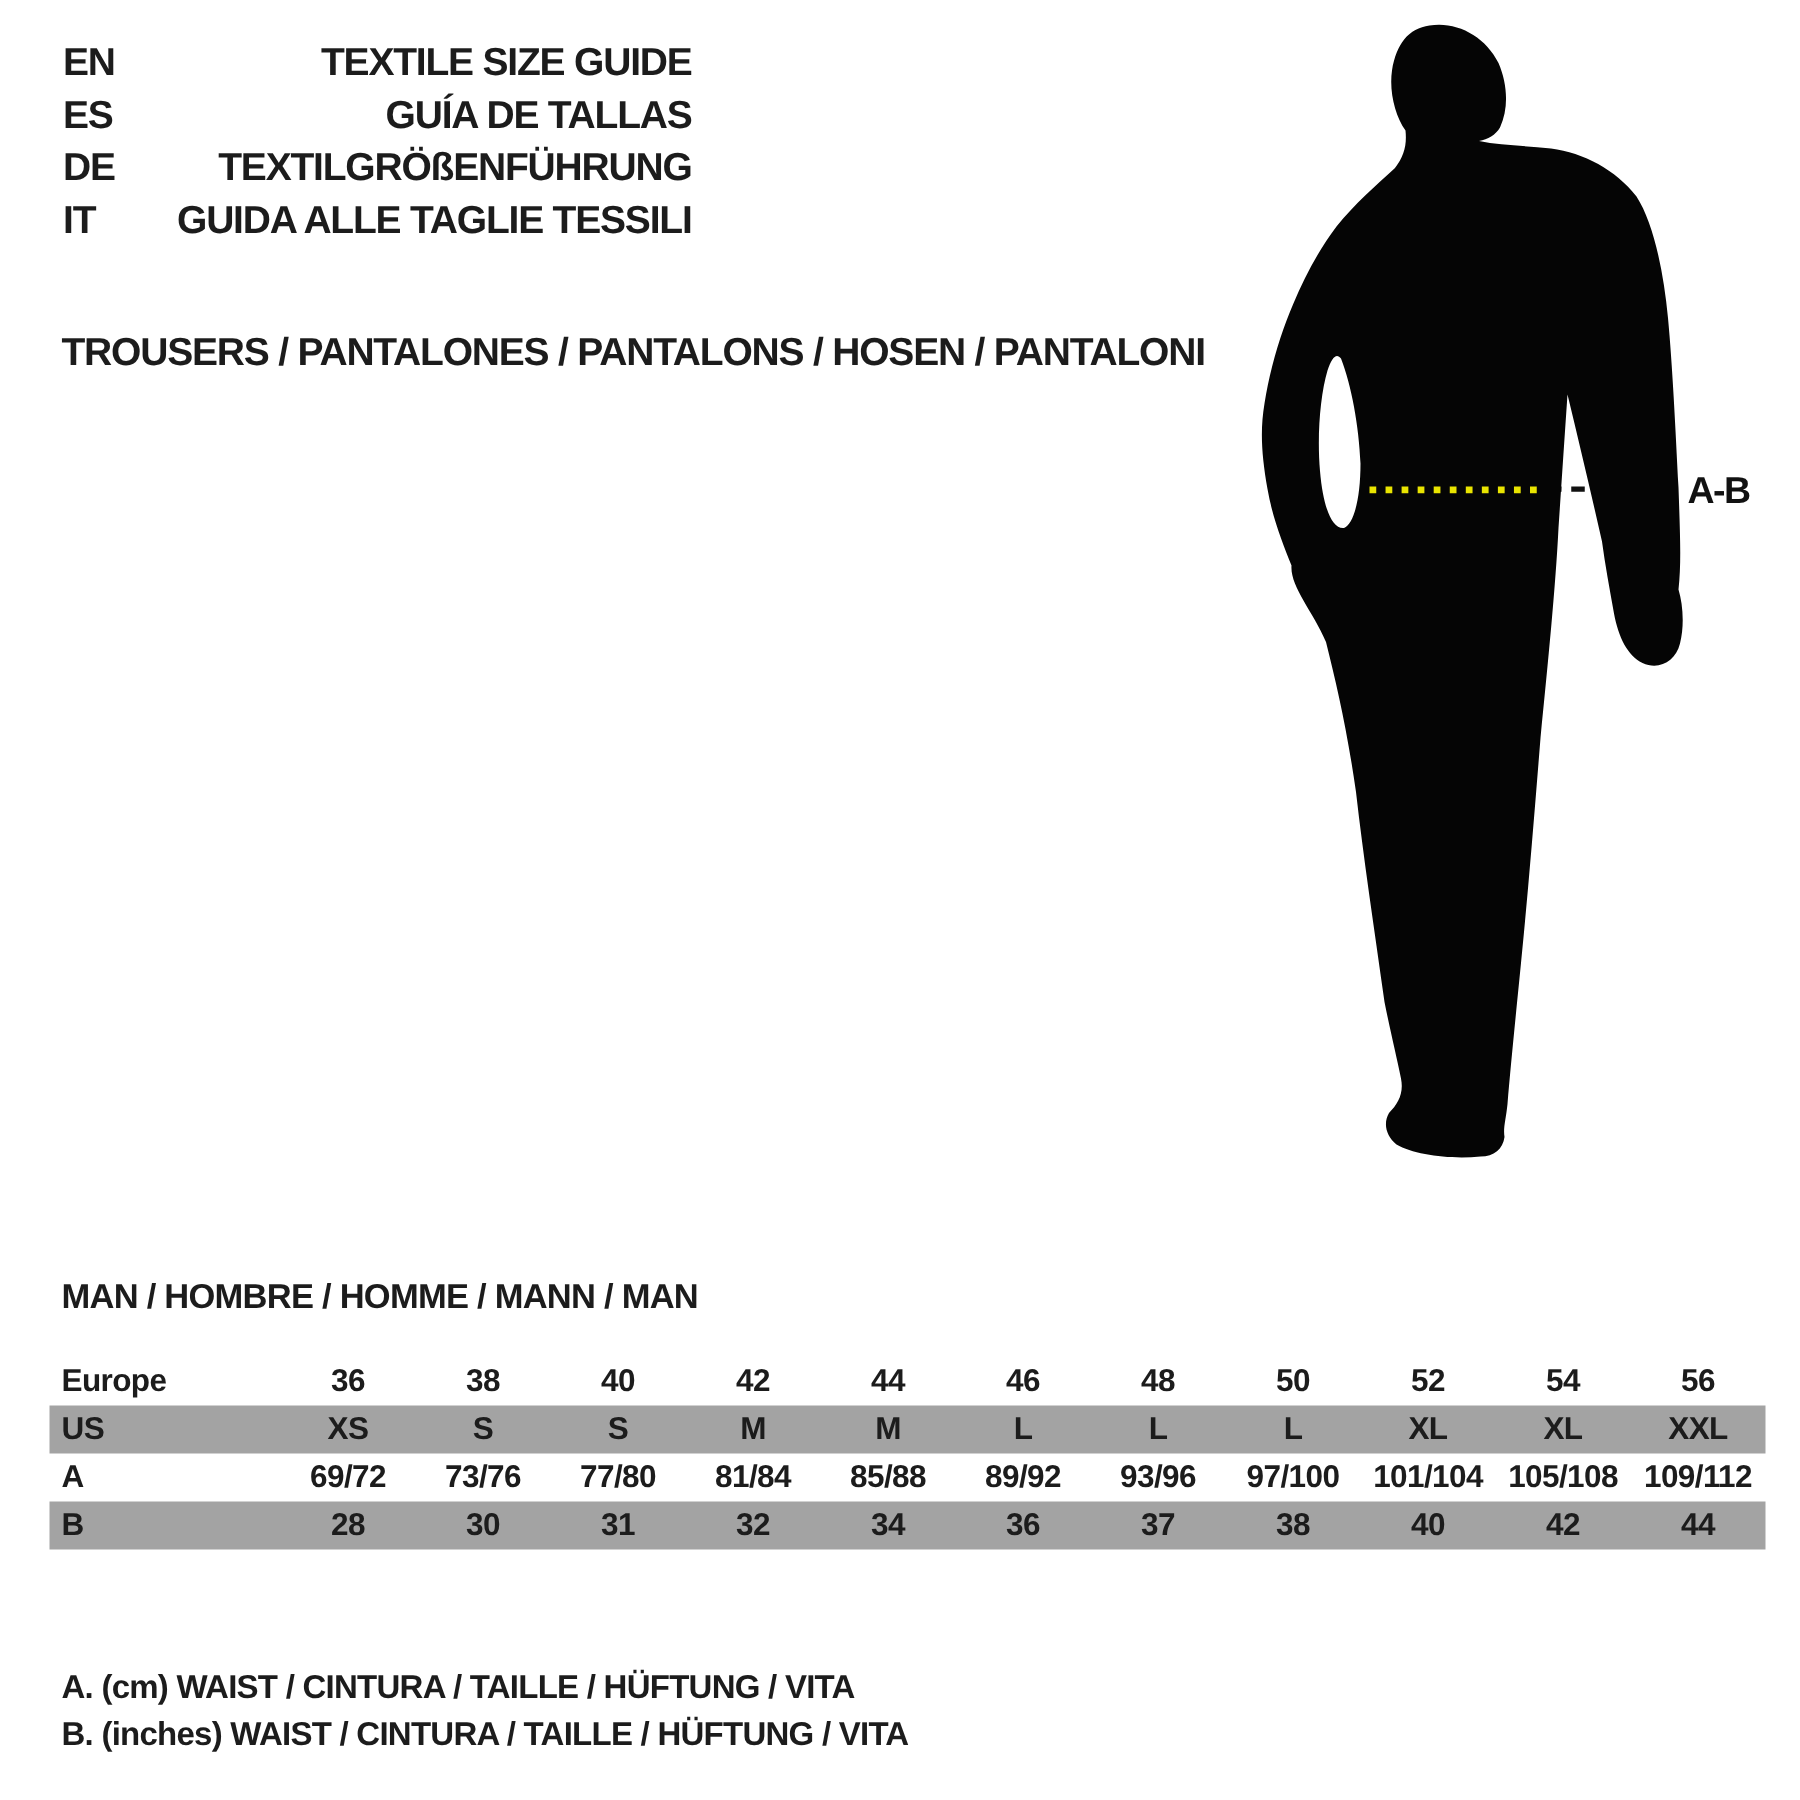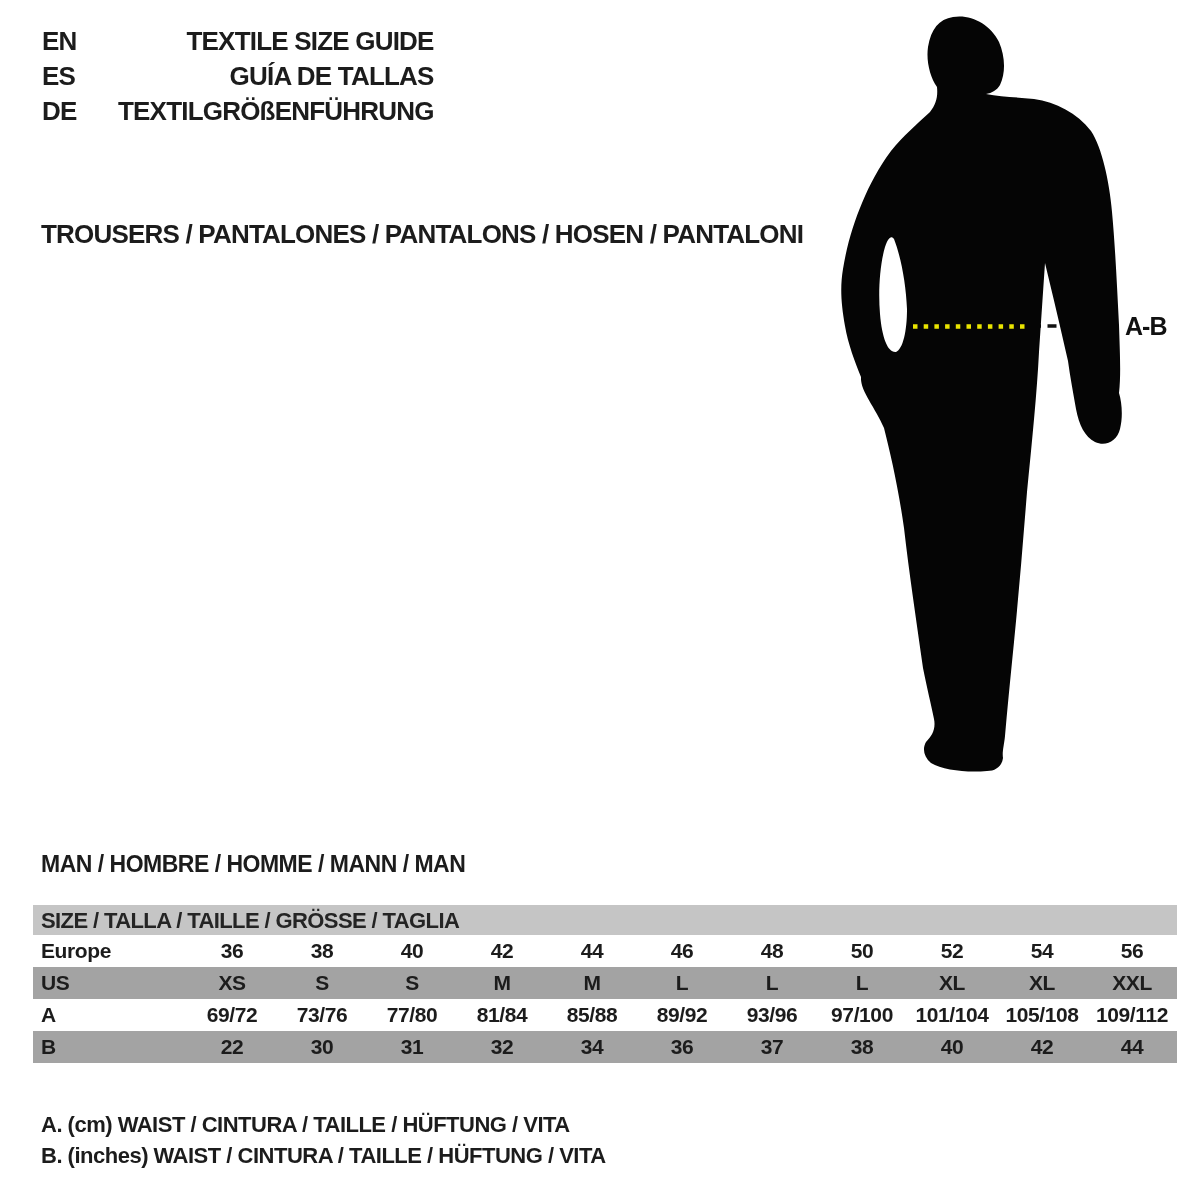--- a/index.html
+++ b/index.html
@@ -39,20 +39,24 @@
     <span class="lang-code">EN</span>
     <span class="lang-title">TEXTILE SIZE GUIDE</span>
   </div>
   <div class="lang-row">
     <span class="lang-code">ES</span>
     <span class="lang-title">GUÍA DE TALLAS</span>
   </div>
   <div class="lang-row">
     <span class="lang-code">DE</span>
     <span class="lang-title">TEXTILGRÖßENFÜHRUNG</span>
+  </div>
+  <div class="lang-row">
+    <span class="lang-code">IT</span>
+    <span class="lang-title">GUIDA ALLE TAGLIE TESSILI</span>
   </div>
 </div>
 
 <div class="abs category-title">TROUSERS / PANTALONES / PANTALONS / HOSEN / PANTALONI</div>
 
 <svg class="abs figure-svg" viewBox="0 0 1200 1200" xmlns="http://www.w3.org/2000/svg" aria-hidden="true">
 
   <line x1="1032" y1="326" x2="1120" y2="326" stroke="#111111" stroke-width="3.5" stroke-dasharray="9 6.5"></line>
 
   <path fill="#050505" fill-rule="evenodd" d="
@@ -101,21 +105,20 @@
     Z"></path>
 
   <line x1="913" y1="326.5" x2="1030" y2="326.5" stroke="#e9e400" stroke-width="4.5" stroke-dasharray="4.5 6.2"></line>
 
   <text x="1125" y="335" font-size="25" font-weight="bold" letter-spacing="-1" fill="#111111" font-family="Liberation Sans, DejaVu Sans, sans-serif">A-B</text>
 </svg>
 
 <div class="abs man-title">MAN / HOMBRE / HOMME / MANN / MAN</div>
 
 <div class="abs size-table">
-  <div class="size-header">SIZE / TALLA / TAILLE / GRÖSSE / TAGLIA</div>
 
   <div class="trow">
     <div class="tlabel">Europe</div>
     <div class="tcell">36</div>
     <div class="tcell">38</div>
     <div class="tcell">40</div>
     <div class="tcell">42</div>
     <div class="tcell">44</div>
     <div class="tcell">46</div>
     <div class="tcell">48</div>
@@ -150,21 +153,21 @@
     <div class="tcell">89/92</div>
     <div class="tcell">93/96</div>
     <div class="tcell">97/100</div>
     <div class="tcell">101/104</div>
     <div class="tcell">105/108</div>
     <div class="tcell">109/112</div>
   </div>
 
   <div class="trow alt">
     <div class="tlabel">B</div>
-    <div class="tcell">22</div>
+    <div class="tcell">28</div>
     <div class="tcell">30</div>
     <div class="tcell">31</div>
     <div class="tcell">32</div>
     <div class="tcell">34</div>
     <div class="tcell">36</div>
     <div class="tcell">37</div>
     <div class="tcell">38</div>
     <div class="tcell">40</div>
     <div class="tcell">42</div>
     <div class="tcell">44</div>

